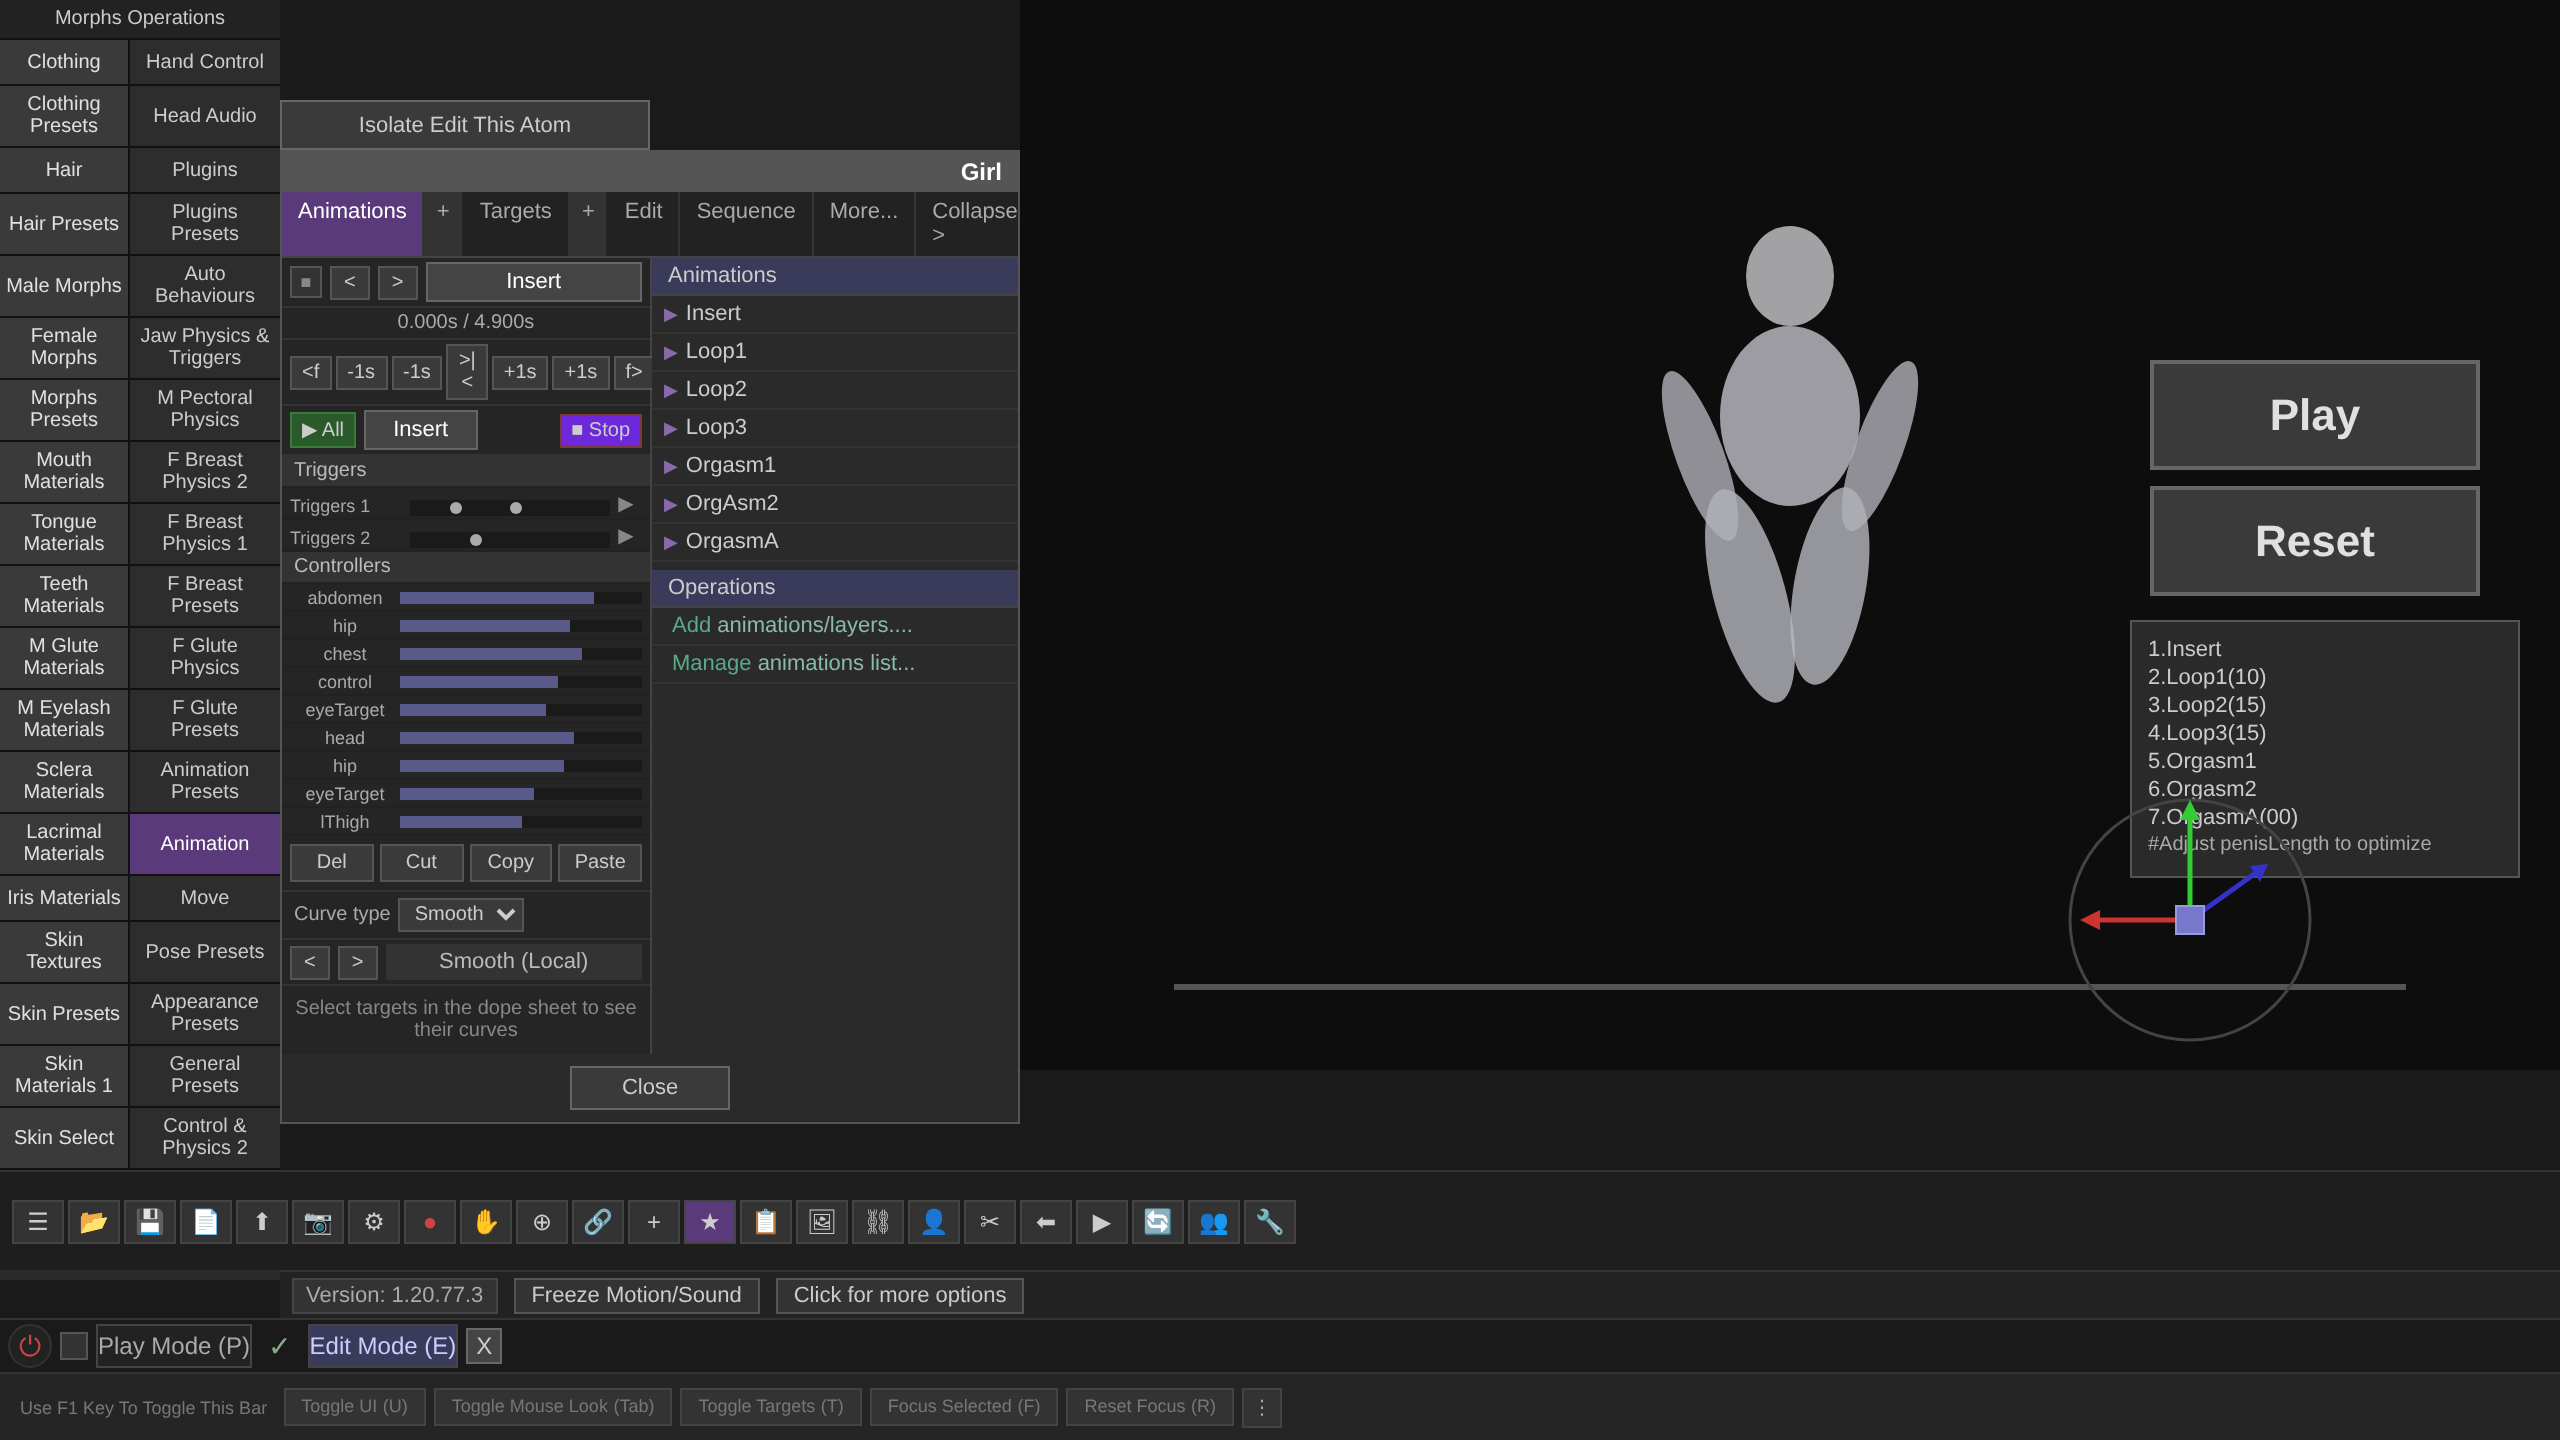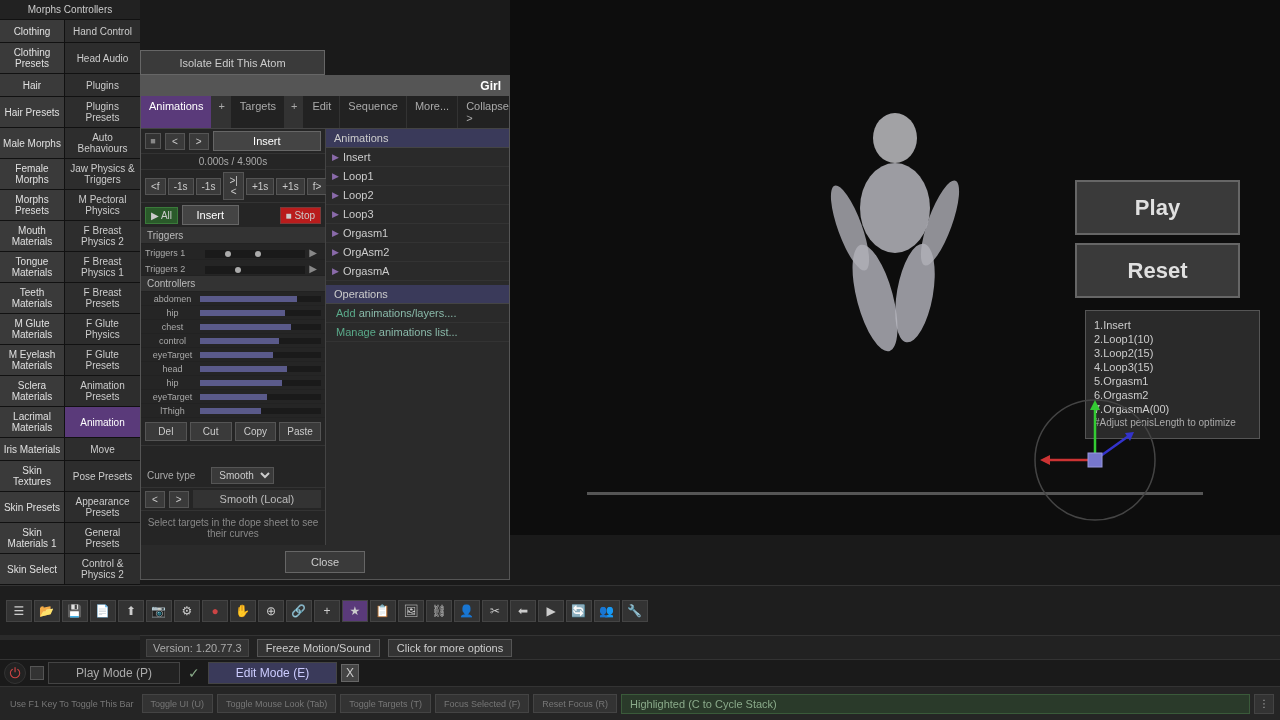--- a/index.html
+++ b/index.html
@@ -107,21 +107,21 @@
       align-items: center;
       justify-content: center;
       margin-bottom: 8px;
     }
 
     
     #info-panel {
       position: absolute;
       right: 20px;
       top: 310px;
-      width: 175px;
+      width: 195px;
       background: #2a2a2a;
       border: 1px solid #555;
       padding: 8px;
       font-size: 11px;
       color: #ccc;
     }
 
     .info-line {
       margin-bottom: 2px;
     }
@@ -264,21 +264,21 @@
     .pb-btn {
       padding: 2px 5px;
       background: #3a3a3a;
       border: 1px solid #555;
       color: #ccc;
       cursor: pointer;
       font-size: 10px;
     }
 
     .pb-btn.green { background: #2a5a2a; border-color: #3a7a3a; }
-    .pb-btn.red { background: #b91c1c; border-color: #7a3a3a; margin-left: 37px; }
+    .pb-btn.red { background: #6d28d9; border-color: #7a3a3a; margin-left: 37px; }
 
     
     .play-all-row {
       display: flex;
       align-items: center;
       padding: 2px 4px;
       gap: 4px;
       border-bottom: 1px solid #333;
     }
 
@@ -366,25 +366,24 @@
       cursor: pointer;
       font-size: 10px;
       text-align: center;
     }
 
     
     .curve-row {
       display: flex;
       align-items: center;
       padding: 3px 6px;
-      gap: 16px;
+      gap: 4px;
       border-bottom: 1px solid #333;
       font-size: 10px;
       color: #aaa;
-      margin-top: 18px;
     }
 
     .curve-select {
       background: #3a3a3a;
       border: 1px solid #555;
       color: #ccc;
       padding: 1px 3px;
       font-size: 10px;
     }
 
@@ -548,21 +547,21 @@
       height: 14px;
       background: #333;
       border: 1px solid #555;
       display: flex;
       align-items: center;
       justify-content: center;
       cursor: pointer;
     }
 
     .mode-label {
-      padding: 3px 27px;
+      padding: 3px 0;
       background: #222;
       border: 1px solid #444;
       color: #aaa;
       cursor: pointer;
       font-size: 12px;
     }
 
     .mode-label.active-mode {
       background: #3a3a5a;
       color: #ccccff;
@@ -651,21 +650,21 @@
       color: #ccc;
       font-size: 10px;
       border-bottom: 1px solid #111;
       text-align: center;
     }
   </style>
 </head>
 <body>
 
 <div id="sidebar">
-  <div class="morphs-label">Morphs   Controllers</div>
+  <div class="morphs-label">Morphs   Operations</div>
   <div class="sidebar-row">
     <div class="sidebar-cat">Clothing</div>
     <div class="sidebar-item">Hand Control</div>
   </div>
   <div class="sidebar-row">
     <div class="sidebar-cat">Clothing Presets</div>
     <div class="sidebar-item">Head Audio</div>
   </div>
   <div class="sidebar-row">
     <div class="sidebar-cat">Hair</div>
@@ -1044,15 +1043,14 @@
     <span> (T)</span>
   </button>
   <button class="hk-btn">
     <span>Focus Selected</span>
     <span> (F)</span>
   </button>
   <button class="hk-btn">
     <span>Reset Focus</span>
     <span> (R)</span>
   </button>
-  <div class="hk-highlighted">Highlighted (C to Cycle Stack)</div>
   <div class="hk-collapse">⋮</div>
 </div>
 
 </body></html>

